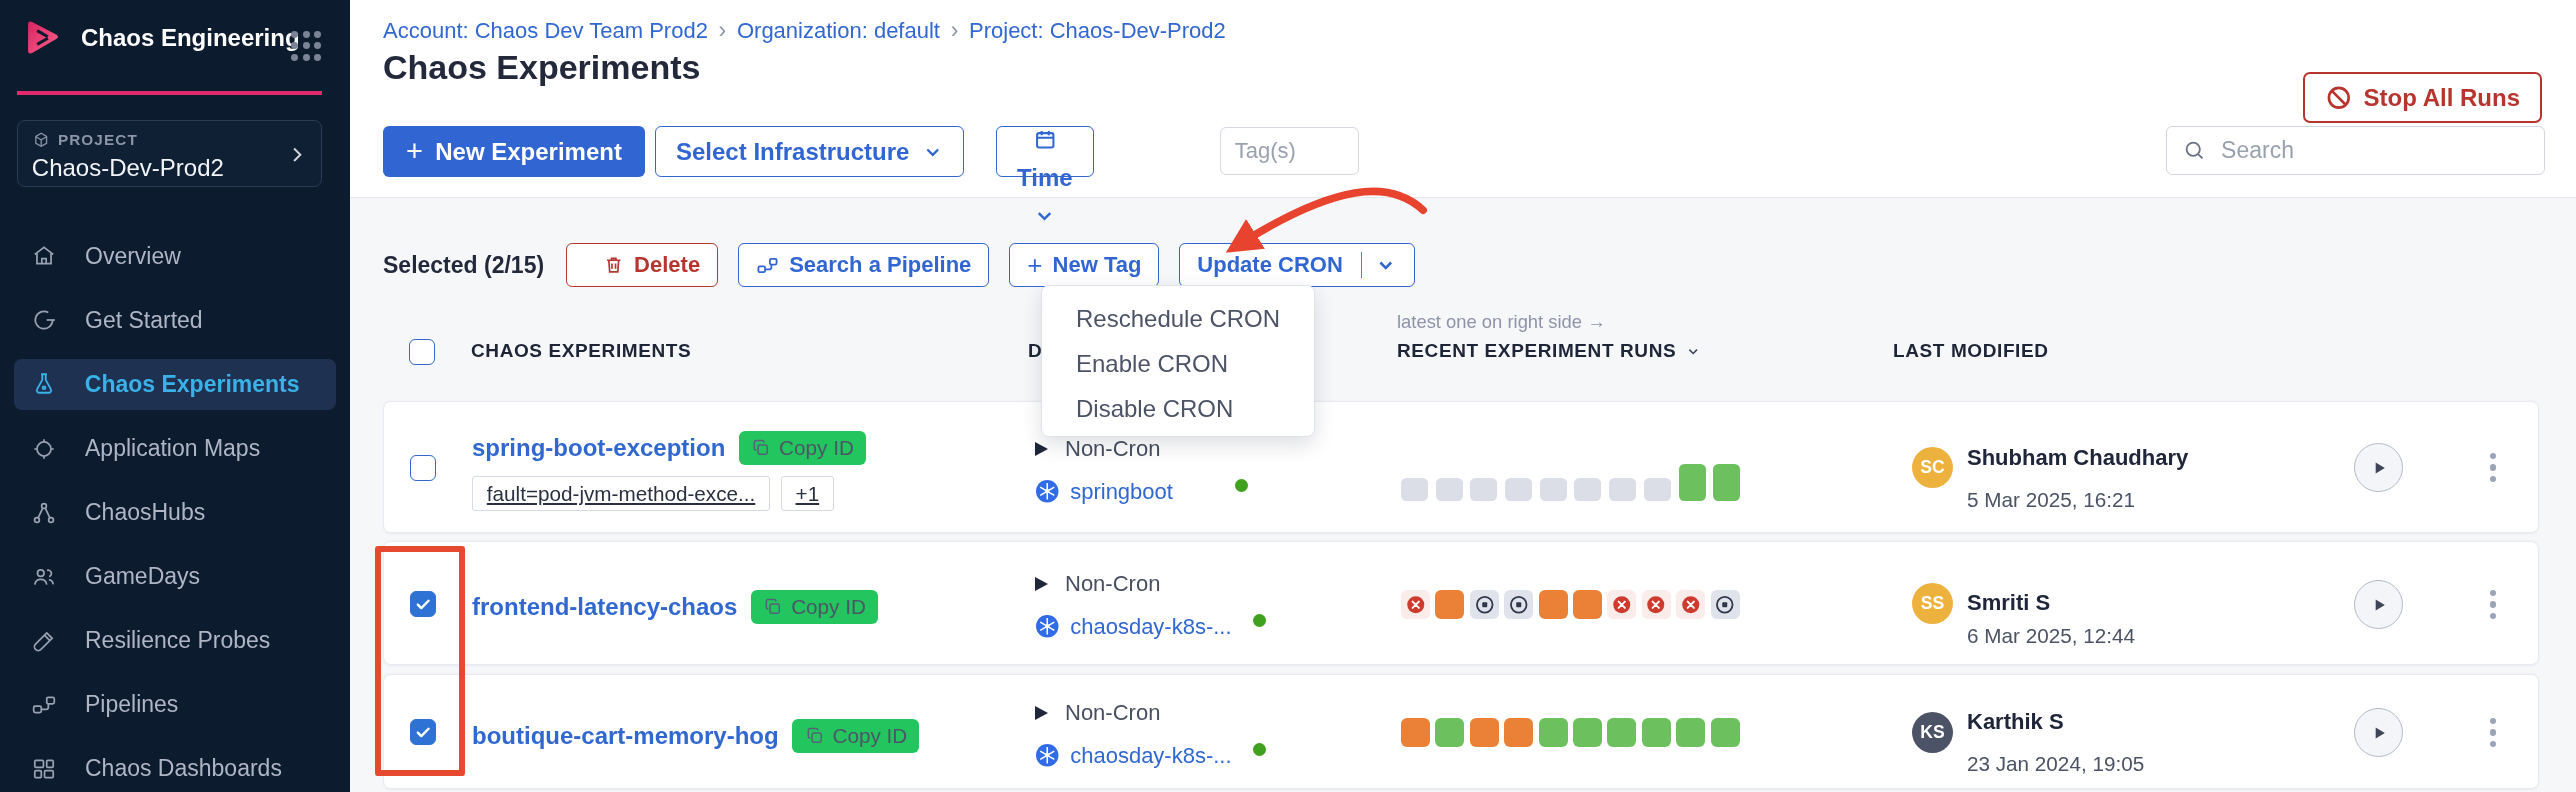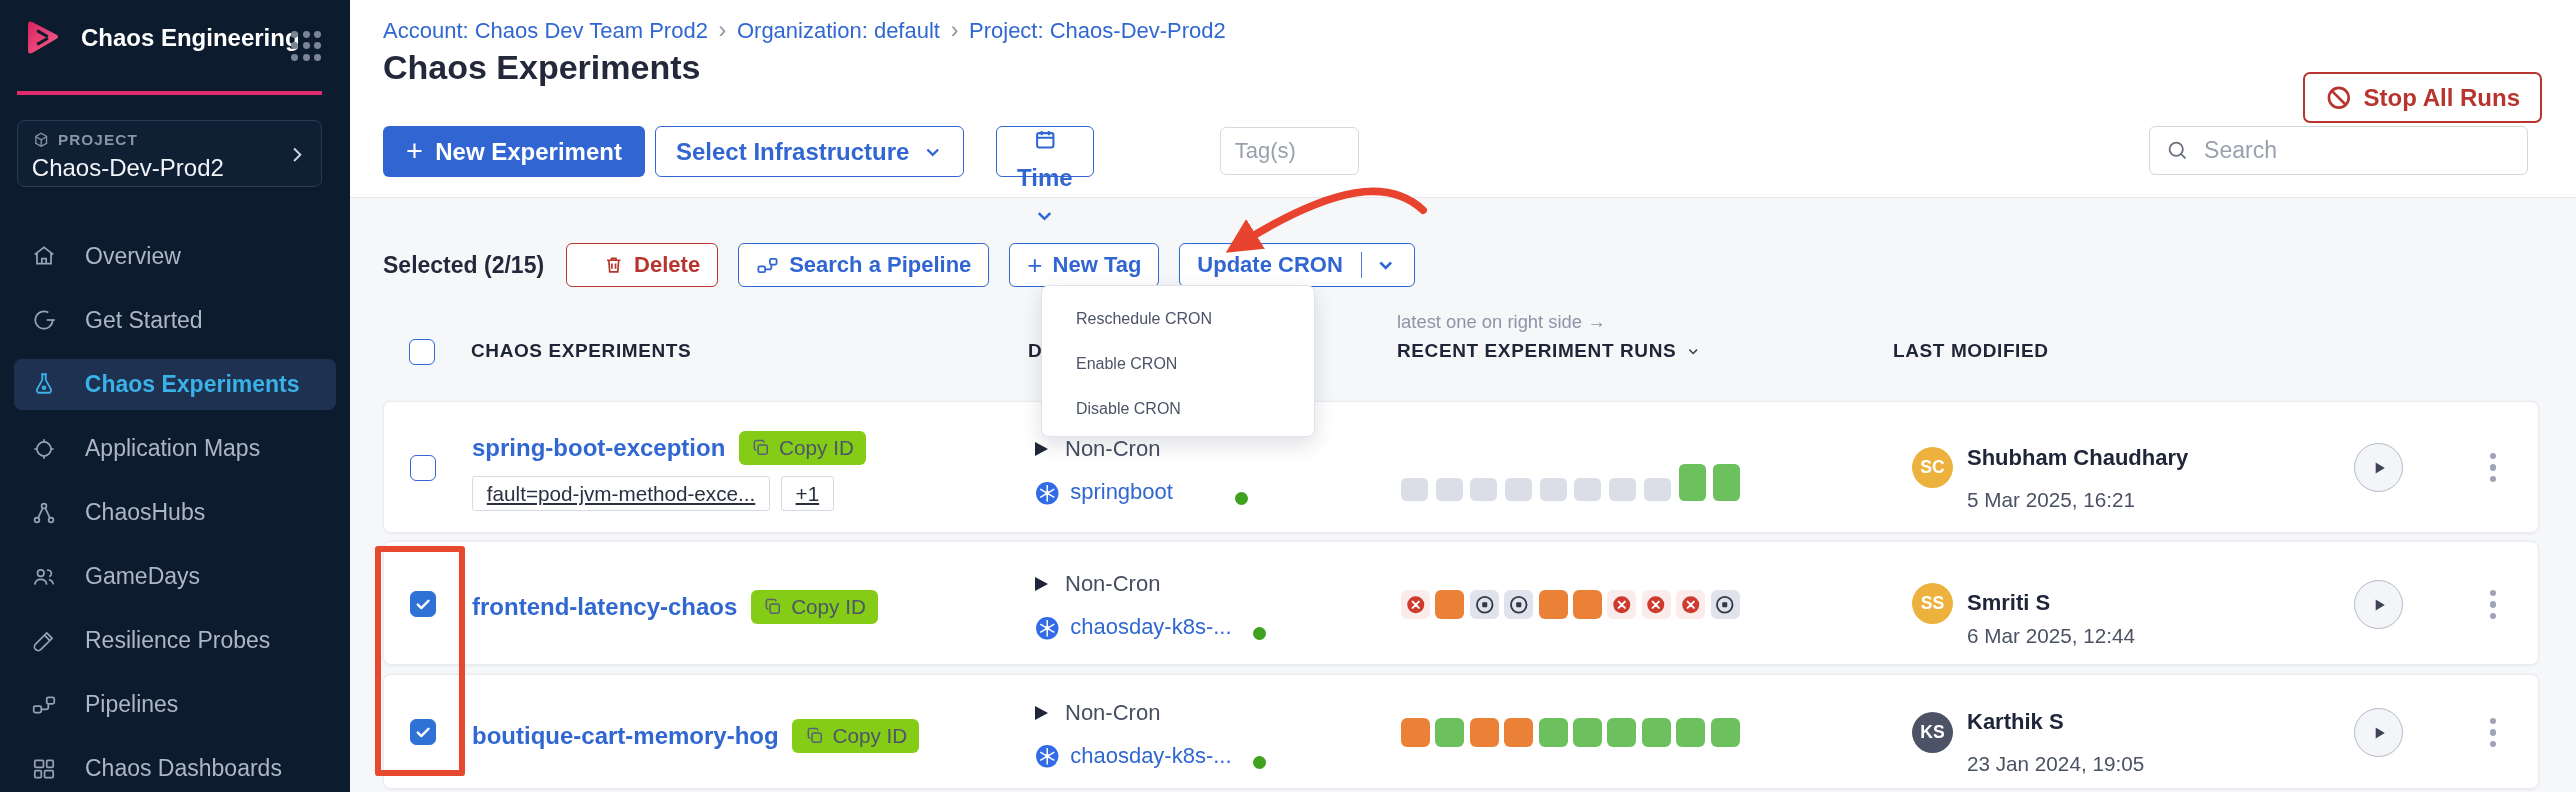--- a/index.html
+++ b/index.html
@@ -43,21 +43,21 @@
     font-weight:bold;cursor:pointer;font-family:inherit;}
   .btn-primary .plus{font-size:29px;font-weight:normal;line-height:1;}
   .btn-outline{height:51px;display:inline-flex;align-items:center;gap:12.3px;padding:0 20px;background:#fff;
     border:1.9px solid #3166d2;border-radius:6.1px;color:#3166d2;font-size:24px;font-weight:bold;
     cursor:pointer;font-family:inherit;}
   .sel-infra{position:absolute;left:305px;top:126px;}
   .time-btn{position:absolute;left:646px;top:126px;flex-direction:column;}
   .tags-input{position:absolute;left:870px;top:127px;width:139px;height:48px;border:1.5px solid #d6d9e1;
     border-radius:6.1px;padding:0 13.8px;font-size:22px;color:#353b4c;font-family:inherit;outline:none;}
   .tags-input::placeholder{color:#9aa1ae;}
-  .search-box{position:absolute;right:48px;top:126px;width:379px;height:49px;border:1.5px solid #d2d6de;
+  .search-box{position:absolute;right:31px;top:126px;width:379px;height:49px;border:1.5px solid #d2d6de;
     border-radius:6.1px;background:#fff;display:flex;align-items:center;gap:12.3px;padding:0 15.3px;}
   .search-box input{border:none;outline:none;flex:1;font-size:23px;color:#353b4c;font-family:inherit;}
   .search-box input::placeholder{color:#9aa1ae;}
 
   
   .selection-bar{position:absolute;left:383px;top:242px;height:46px;display:flex;align-items:center;gap:20px;}
   .selected-label{font-size:23px;color:#23293b;margin-right:1.5px;font-weight:bold;}
   .sbtn{height:44px;display:inline-flex;align-items:center;gap:10px;padding:0 17px;background:#fff;
     border-radius:6.1px;font-size:22px;font-weight:bold;cursor:pointer;font-family:inherit;}
   .sbtn.red{border:1.9px solid #b7352e;color:#b7352e;padding-left:36px;}
@@ -66,21 +66,21 @@
   .vdiv{width:1.5px;height:26px;background:#3166d2;margin:0 3.1px 0 7.7px;opacity:.85;}
 
   
   .red-arrow{position:absolute;left:1195px;top:178px;z-index:70;pointer-events:none;}
   .red-rect{position:absolute;left:375px;top:546px;width:90px;height:230px;border:6.9px solid #e6492f;
     border-radius:3.1px;z-index:70;pointer-events:none;}
 
   
   .cron-menu{position:absolute;left:1041px;top:285px;width:274px;height:152px;background:#fff;
     border:0.8px solid #dfe2e9;border-radius:7.7px;box-shadow:0 7.7px 20px rgba(25,35,60,.14);z-index:50;}
-  .cron-item{position:absolute;left:34px;height:31px;display:flex;align-items:center;font-size:16px;
+  .cron-item{position:absolute;left:34px;height:31px;display:flex;align-items:center;font-size:24px;
     color:#4d5366;cursor:pointer;white-space:nowrap;}
 
   
   .thead-label{position:absolute;top:340px;font-size:19px;font-weight:bold;color:#1e2537;
     letter-spacing:0.6px;white-space:nowrap;}
   .runs-hint{position:absolute;left:1397px;top:311px;font-size:18.4px;color:#8f93a8;white-space:nowrap;}
   .checkbox{width:26px;height:26px;border:1.9px solid #3067d0;border-radius:6.1px;background:#fff;cursor:pointer;
     display:flex;align-items:center;justify-content:center;}
   .checkbox.checked{background:#2f72d6;border-color:#2f72d6;}
   .hdr-check{position:absolute;left:409px;top:339px;}
@@ -90,30 +90,30 @@
   .row-card{position:absolute;left:383px;width:2156px;background:#fff;border:0.8px solid #e9ebf1;
     border-radius:7.7px;box-shadow:0 0.8px 2.3px rgba(30,40,60,.06);}
   .row1{top:401px;height:132px;}
   .row2{top:541px;height:124px;}
   .row3{top:674px;height:115px;}
   .row-check{position:absolute;left:26px;}
   .row1 .row-check{top:53px;} .row2 .row-check{top:49px;} .row3 .row-check{top:44px;}
   .exp-name-line{position:absolute;left:88px;display:flex;align-items:center;gap:13.8px;}
   .row1 .exp-name-line{top:29px;} .row2 .exp-name-line{top:48px;} .row3 .exp-name-line{top:44px;}
   .exp-name{font-size:24px;font-weight:bold;color:#3067d0;text-decoration:none;cursor:pointer;}
-  .copy-pill{height:34px;display:inline-flex;align-items:center;gap:7.7px;padding:0 12.3px;background:#84cc16;
+  .copy-pill{height:34px;display:inline-flex;align-items:center;gap:7.7px;padding:0 12.3px;background:#22c55e;
     border-radius:6.1px;font-size:20.7px;color:#4e5567;cursor:pointer;}
   .tags-line{position:absolute;left:88px;top:74px;display:flex;gap:10.7px;}
   .tag-pill{height:35px;display:inline-flex;align-items:center;padding:0 13.8px;border:1.1px solid #d6dae3;
     border-radius:3px;font-size:20.7px;color:#2a3040;background:#fff;text-decoration:underline;}
   .details{position:absolute;left:651px;}
   .sched-line{display:flex;align-items:center;gap:17px;font-size:22px;color:#474e61;}
   .tri{width:0;height:0;border-left:13px solid #20263a;border-top:7.7px solid transparent;
     border-bottom:7.7px solid transparent;}
-  .infra-line{display:flex;align-items:flex-end;gap:10.7px;margin-top:17px;font-size:22px;}
+  .infra-line{display:flex;align-items:flex-start;gap:10.7px;margin-top:17px;font-size:22px;}
   .infra-link{color:#3067d0;text-decoration:none;cursor:pointer;}
   .green-dot{width:13px;height:13px;border-radius:50%;background:#3fa11d;margin-left:51px;}
   .row1 .details{top:34px;} .row2 .details{top:29px;} .row3 .details{top:24.5px;}
   .runs-wrap{position:absolute;left:1017px;display:flex;}
   .row1 .runs-wrap{top:44px;align-items:flex-end;gap:7.7px;height:55px;}
   .row2 .runs-wrap{top:48px;gap:5.4px;} .row3 .runs-wrap{top:43px;gap:5.4px;}
   .run{width:29px;height:29px;border-radius:6.1px;display:flex;align-items:center;justify-content:center;}
   .run.none{background:#dbdde7;} .run.completed{background:#6cc15e;} .run.running{background:#eb8136;}
   .run.failed{background:#faeceb;} .run.stopped{background:#e0e2ec;}
   .run.mini{width:27px;height:23px;border-radius:5.4px;}

